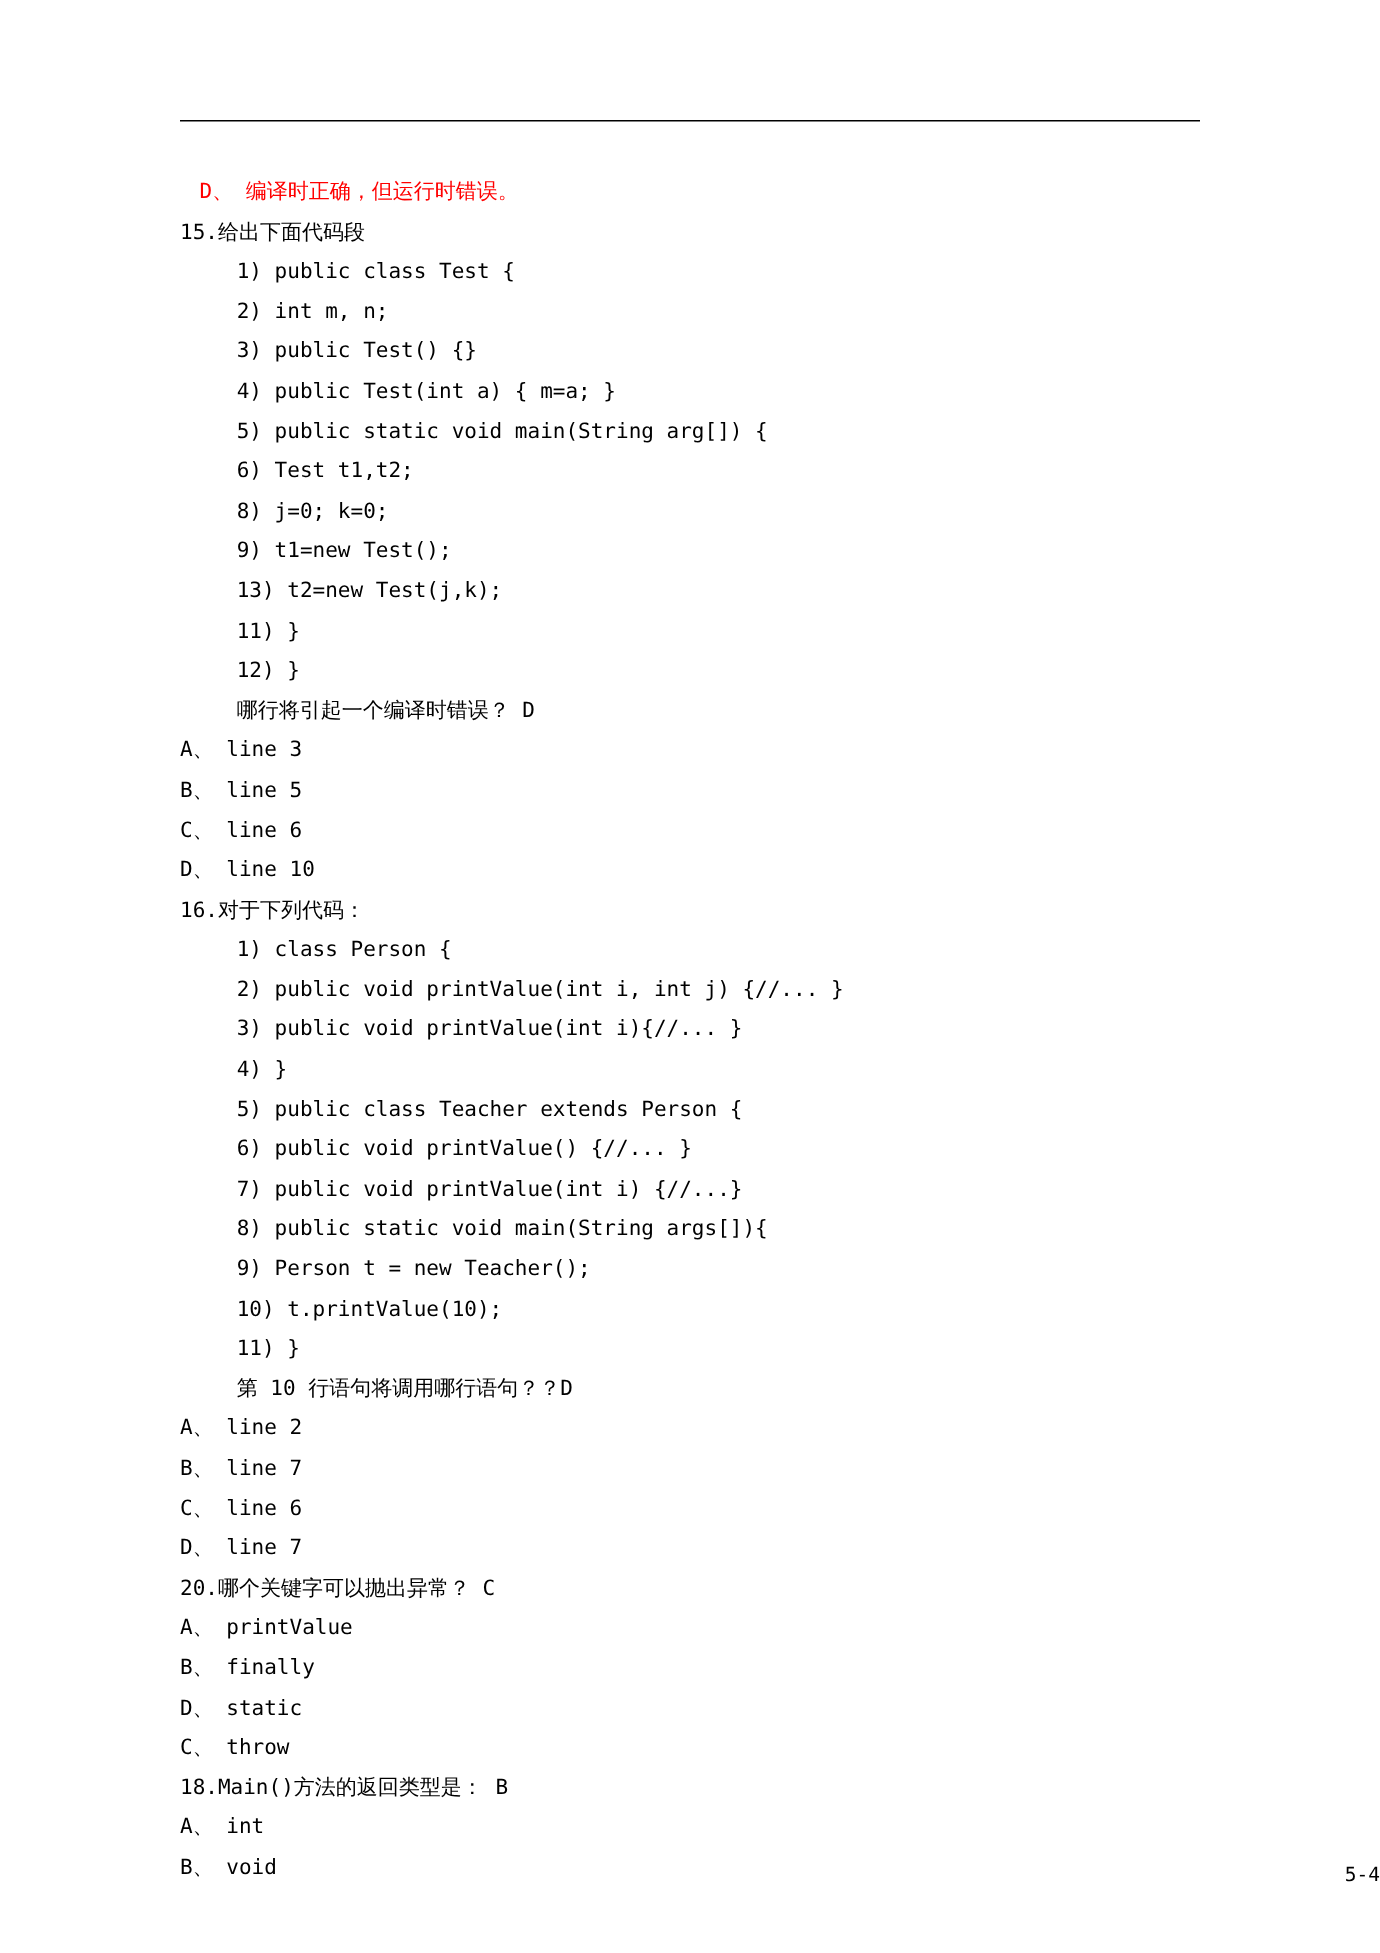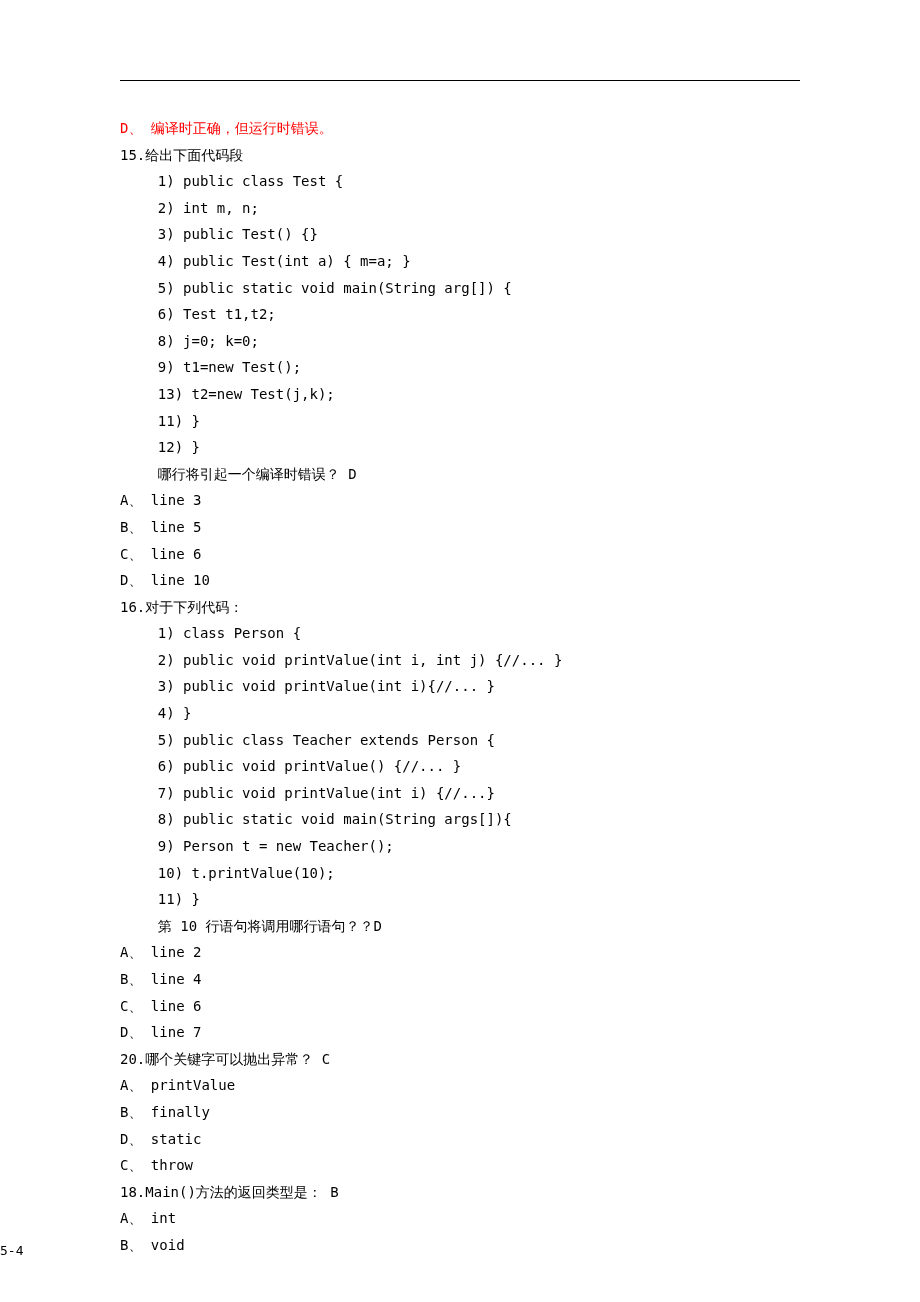--- a/index.html
+++ b/index.html
@@ -16,33 +16,34 @@
     padding: 80px 120px 60px 120px;
     box-sizing: border-box;
     position: relative;
   }
   .rule {
     border-top: 1.5px solid #000;
     margin: 0 0 34px 0;
   }
   .answer-red {
     color: #ff0000;
+    margin-left: 13px;
   }
   .line {
     white-space: pre;
   }
   .indent {
     padding-left: 2.7em;
   }
   .footer {
     position: absolute;
     bottom: 55px;
     left: 0;
     width: 100%;
-    text-align: left;
+    text-align: right;
     font-size: 13px;
   }
 </style>
 </head>
 <body>
 
 <div class="page">
   <div class="rule"></div>
 
   <div class="line answer-red">D、 编译时正确，但运行时错误。</div>
@@ -72,21 +73,21 @@
   <div class="line indent">4) }</div>
   <div class="line indent">5) public class Teacher extends Person {</div>
   <div class="line indent">6) public void printValue() {//... }</div>
   <div class="line indent">7) public void printValue(int i) {//...}</div>
   <div class="line indent">8) public static void main(String args[]){</div>
   <div class="line indent">9) Person t = new Teacher();</div>
   <div class="line indent">10) t.printValue(10);</div>
   <div class="line indent">11) }</div>
   <div class="line indent">第 10 行语句将调用哪行语句？？D</div>
   <div class="line">A、 line 2</div>
-  <div class="line">B、 line 4</div>
+  <div class="line">B、 line 7</div>
   <div class="line">C、 line 6</div>
   <div class="line">D、 line 7</div>
 
   <div class="line">20.哪个关键字可以抛出异常？ C</div>
   <div class="line">A、 printValue</div>
   <div class="line">B、 finally</div>
   <div class="line">D、 static</div>
   <div class="line">C、 throw</div>
 
   <div class="line">18.Main()方法的返回类型是： B</div>

